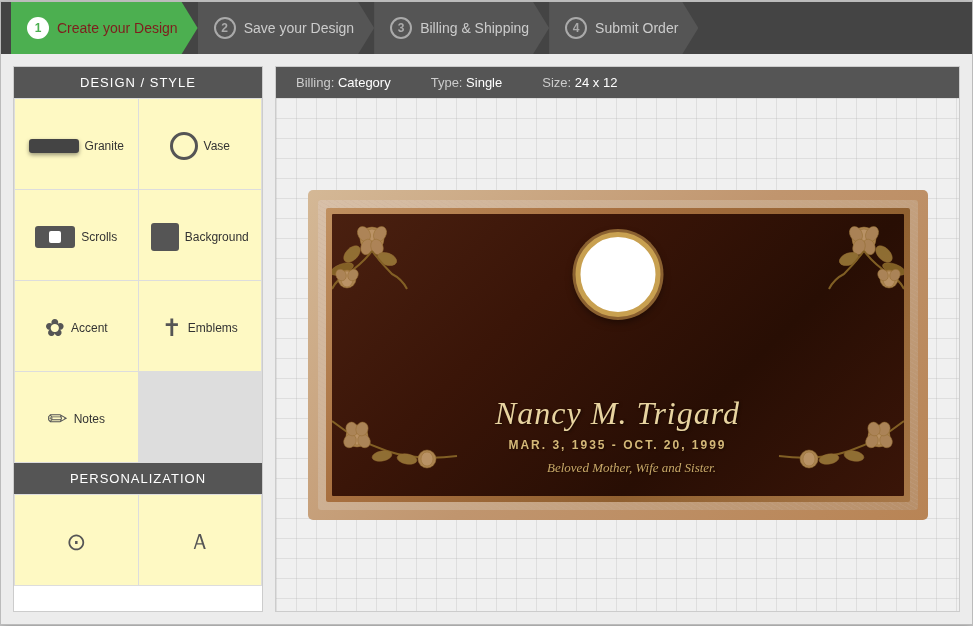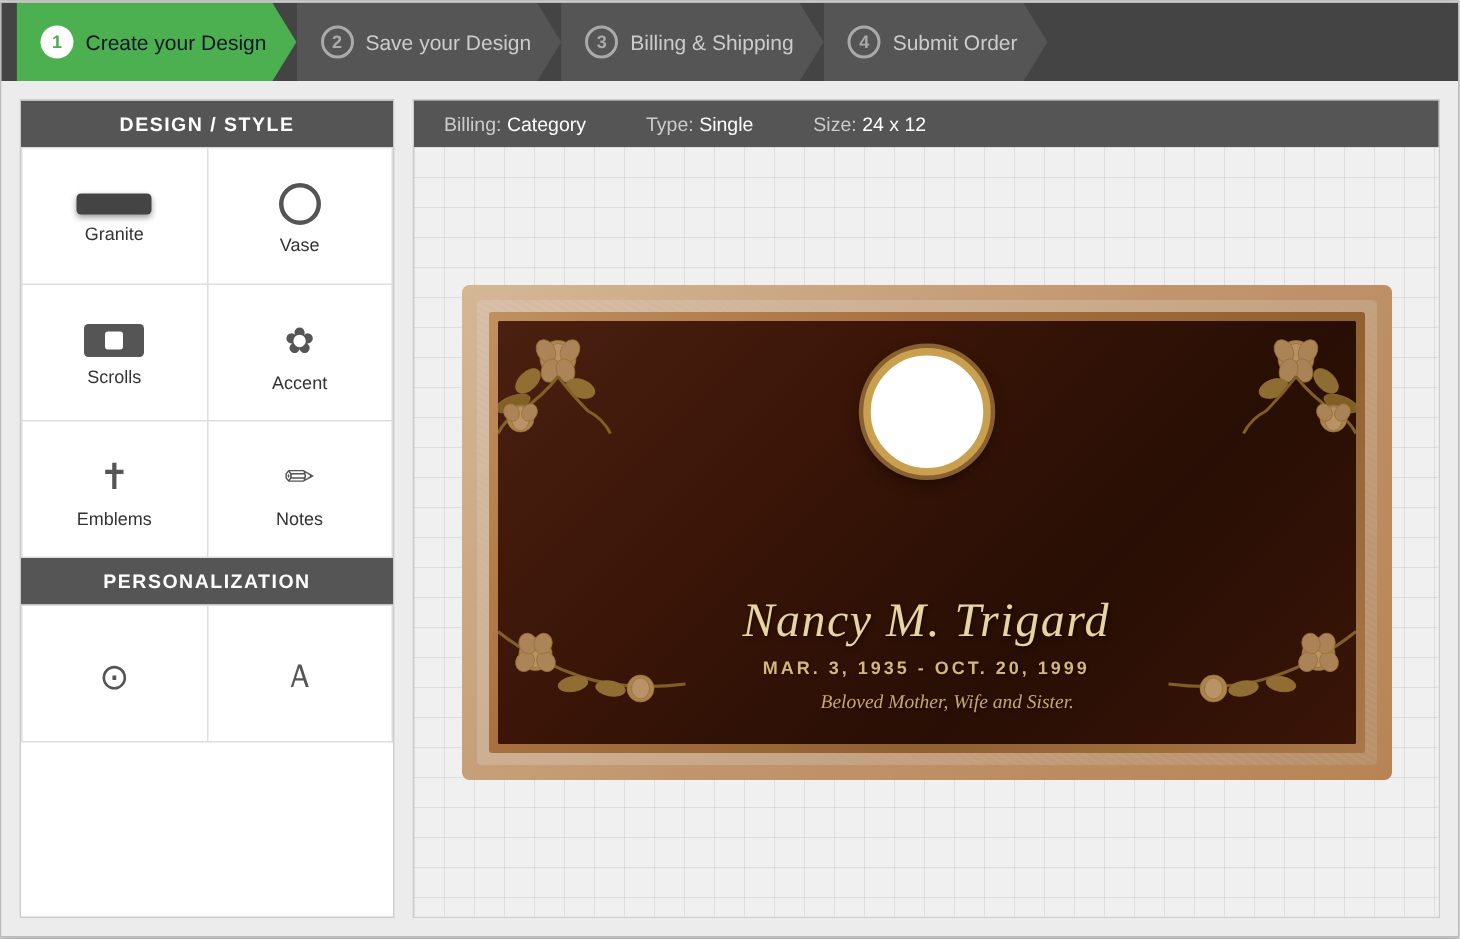--- a/index.html
+++ b/index.html
@@ -62,21 +62,21 @@
       background: white;
       color: #4caf50;
     }
 
     .step-number.inactive-num {
       border: 2px solid #aaa;
       color: #aaa;
     }
 
     .step-label {
-      color: #0f172a;
+      color: #7f1d1d;
       font-size: 14px;
       font-weight: 500;
     }
 
     .step-label.inactive-label {
       color: #ccc;
     }
 
     
     .main-content {
@@ -95,38 +95,38 @@
       flex-shrink: 0;
       overflow-y: auto;
     }
 
     .sidebar-section-title {
       background: #555;
       color: white;
       text-align: center;
       padding: 8px;
       font-size: 13px;
-      font-weight: bold;
+      font-weight: normal;
       letter-spacing: 1px;
     }
 
     .sidebar-grid {
       display: grid;
       grid-template-columns: 1fr 1fr;
       gap: 1px;
       background: #ddd;
       padding: 1px;
     }
 
     .sidebar-item {
       display: flex;
-      flex-direction: column;
+      flex-direction: row;
       align-items: center;
       justify-content: center;
-      background: #ffffff;
+      background: #fef9c3;
       padding: 14px 8px 10px;
       cursor: pointer;
       gap: 6px;
       min-height: 90px;
     }
 
     .sidebar-item-label {
       font-size: 12px;
       color: #333;
       text-align: center;
@@ -352,20 +352,24 @@
         <div class="sidebar-item">
           <div class="icon-vase"></div>
           <span class="sidebar-item-label">Vase</span>
         </div>
 
         <div class="sidebar-item">
           <div class="icon-scrolls"></div>
           <span class="sidebar-item-label">Scrolls</span>
         </div>
 
+        <div class="sidebar-item">
+          <div class="icon-background"></div>
+          <span class="sidebar-item-label">Background</span>
+        </div>
 
 
         <div class="sidebar-item">
           <div class="icon-accent">✿</div>
           <span class="sidebar-item-label">Accent</span>
         </div>
 
         <div class="sidebar-item">
           <div class="icon-emblems">✝</div>
           <span class="sidebar-item-label">Emblems</span>

